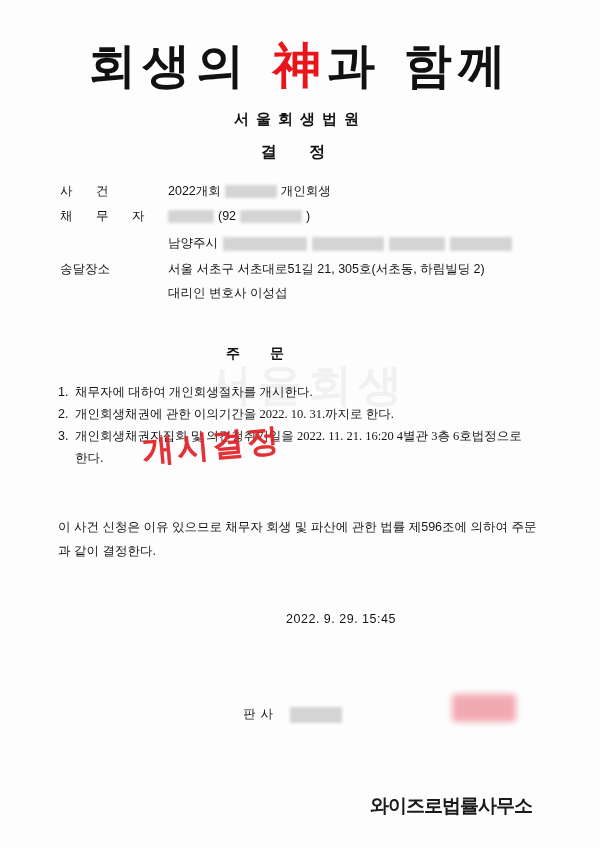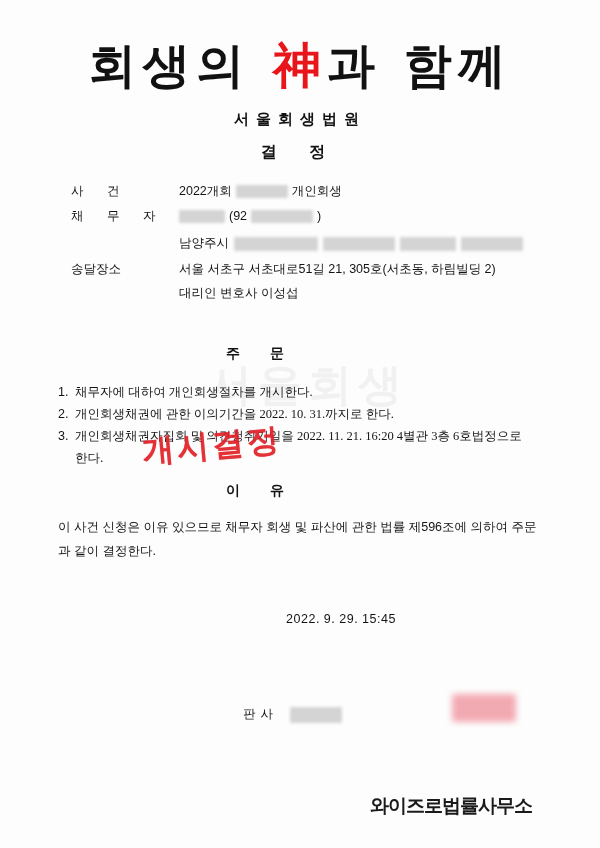--- a/index.html
+++ b/index.html
@@ -59,21 +59,21 @@
     text-align: center;
     font-size: 16px;
     letter-spacing: 14px;
     color: #131313;
     font-weight: bold;
   }
   
   .fields {
     position: absolute;
     top: 182px;
-    left: 71px;
+    left: 60px;
     width: 490px;
     font-size: 12.5px;
     line-height: 19px;
     color: #141414;
   }
   .frow {
     display: flex;
     align-items: flex-start;
     margin-bottom: 6px;
   }
@@ -305,21 +305,20 @@
     </div>
     <div class="oitem">
       <div class="onum">3.</div>
       <div class="otext">개인회생채권자집회 및 의견청취기일을 2022. 11. 21. 16:20 4별관 3층 6호법정으로</div>
     </div>
     <div class="cont">한다.</div>
   </div>
 
   <div class="red-stamp">개시결정</div>
 
-  <div class="section-head" id="sec-reason">이      유</div>
   <div class="reason">이 사건 신청은 이유 있으므로 채무자 회생 및 파산에 관한 법률 제596조에 의하여 주문과 같이 결정한다.</div>
 
   <div class="date-line">2022. 9. 29. 15:45</div>
 
   <div class="judge-line">
     <span class="judge-label">판사</span>
     <span class="redact" style="width:52px;height:16px;"></span>
   </div>
   <div class="seal"></div>
 

